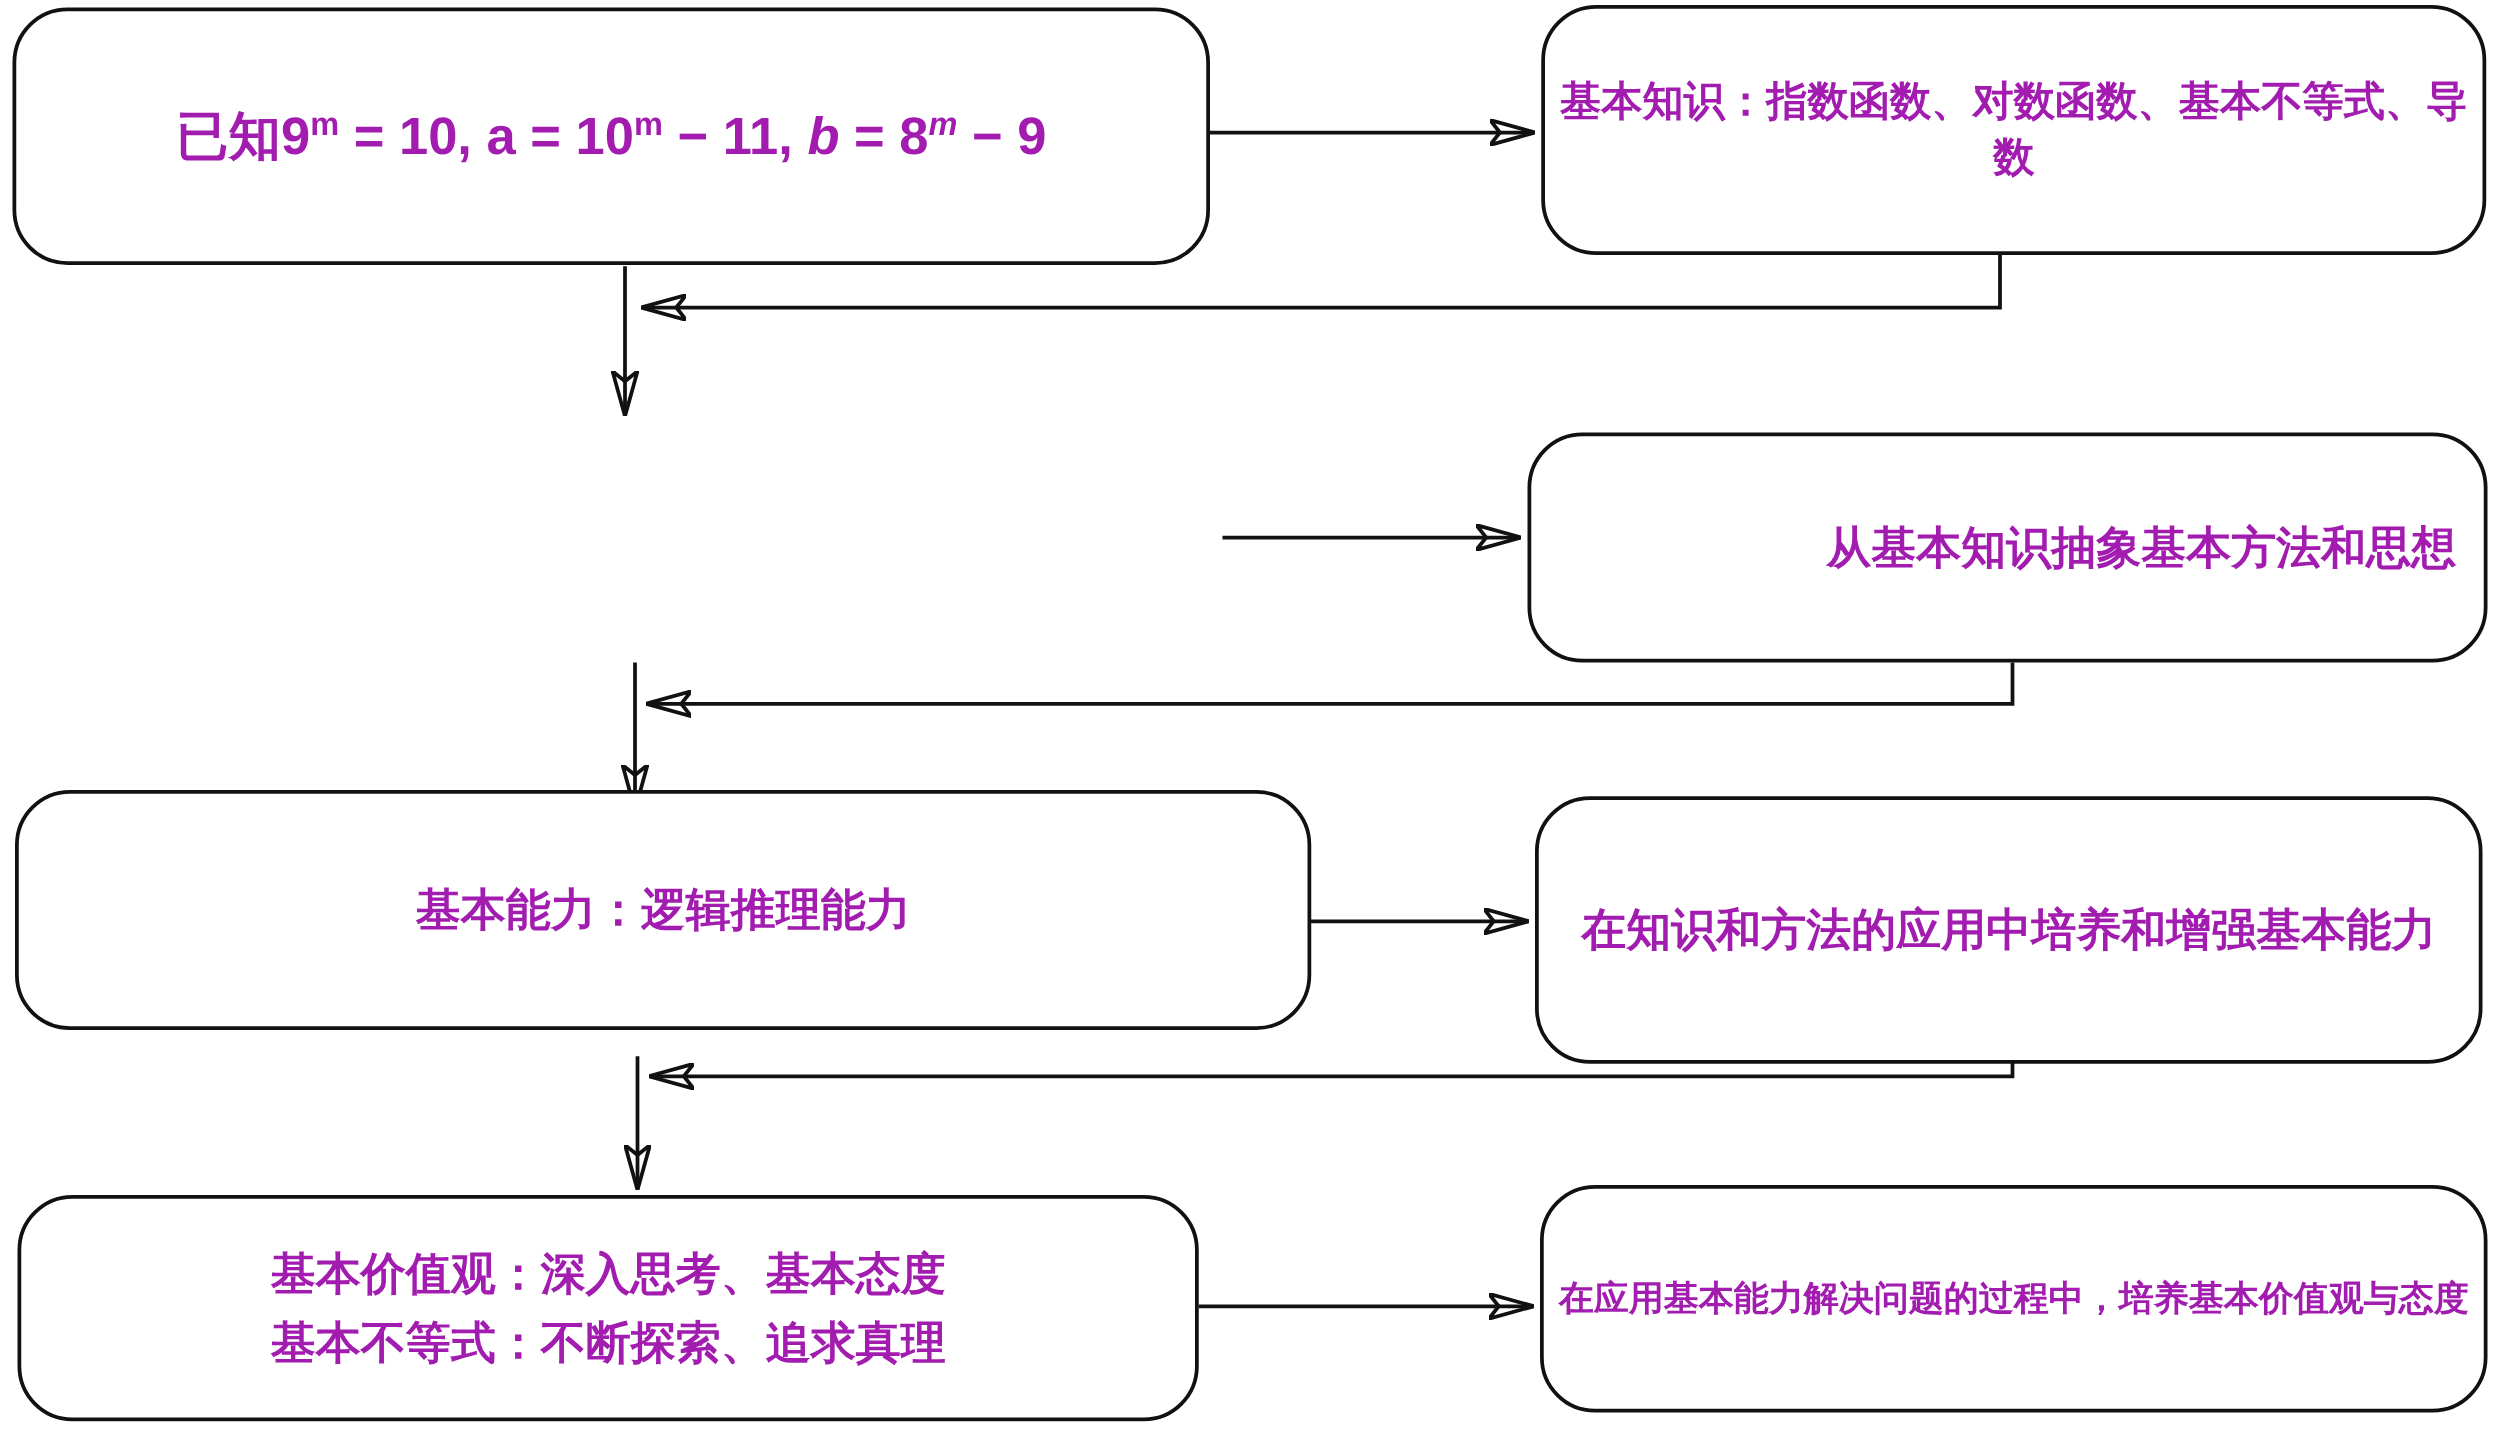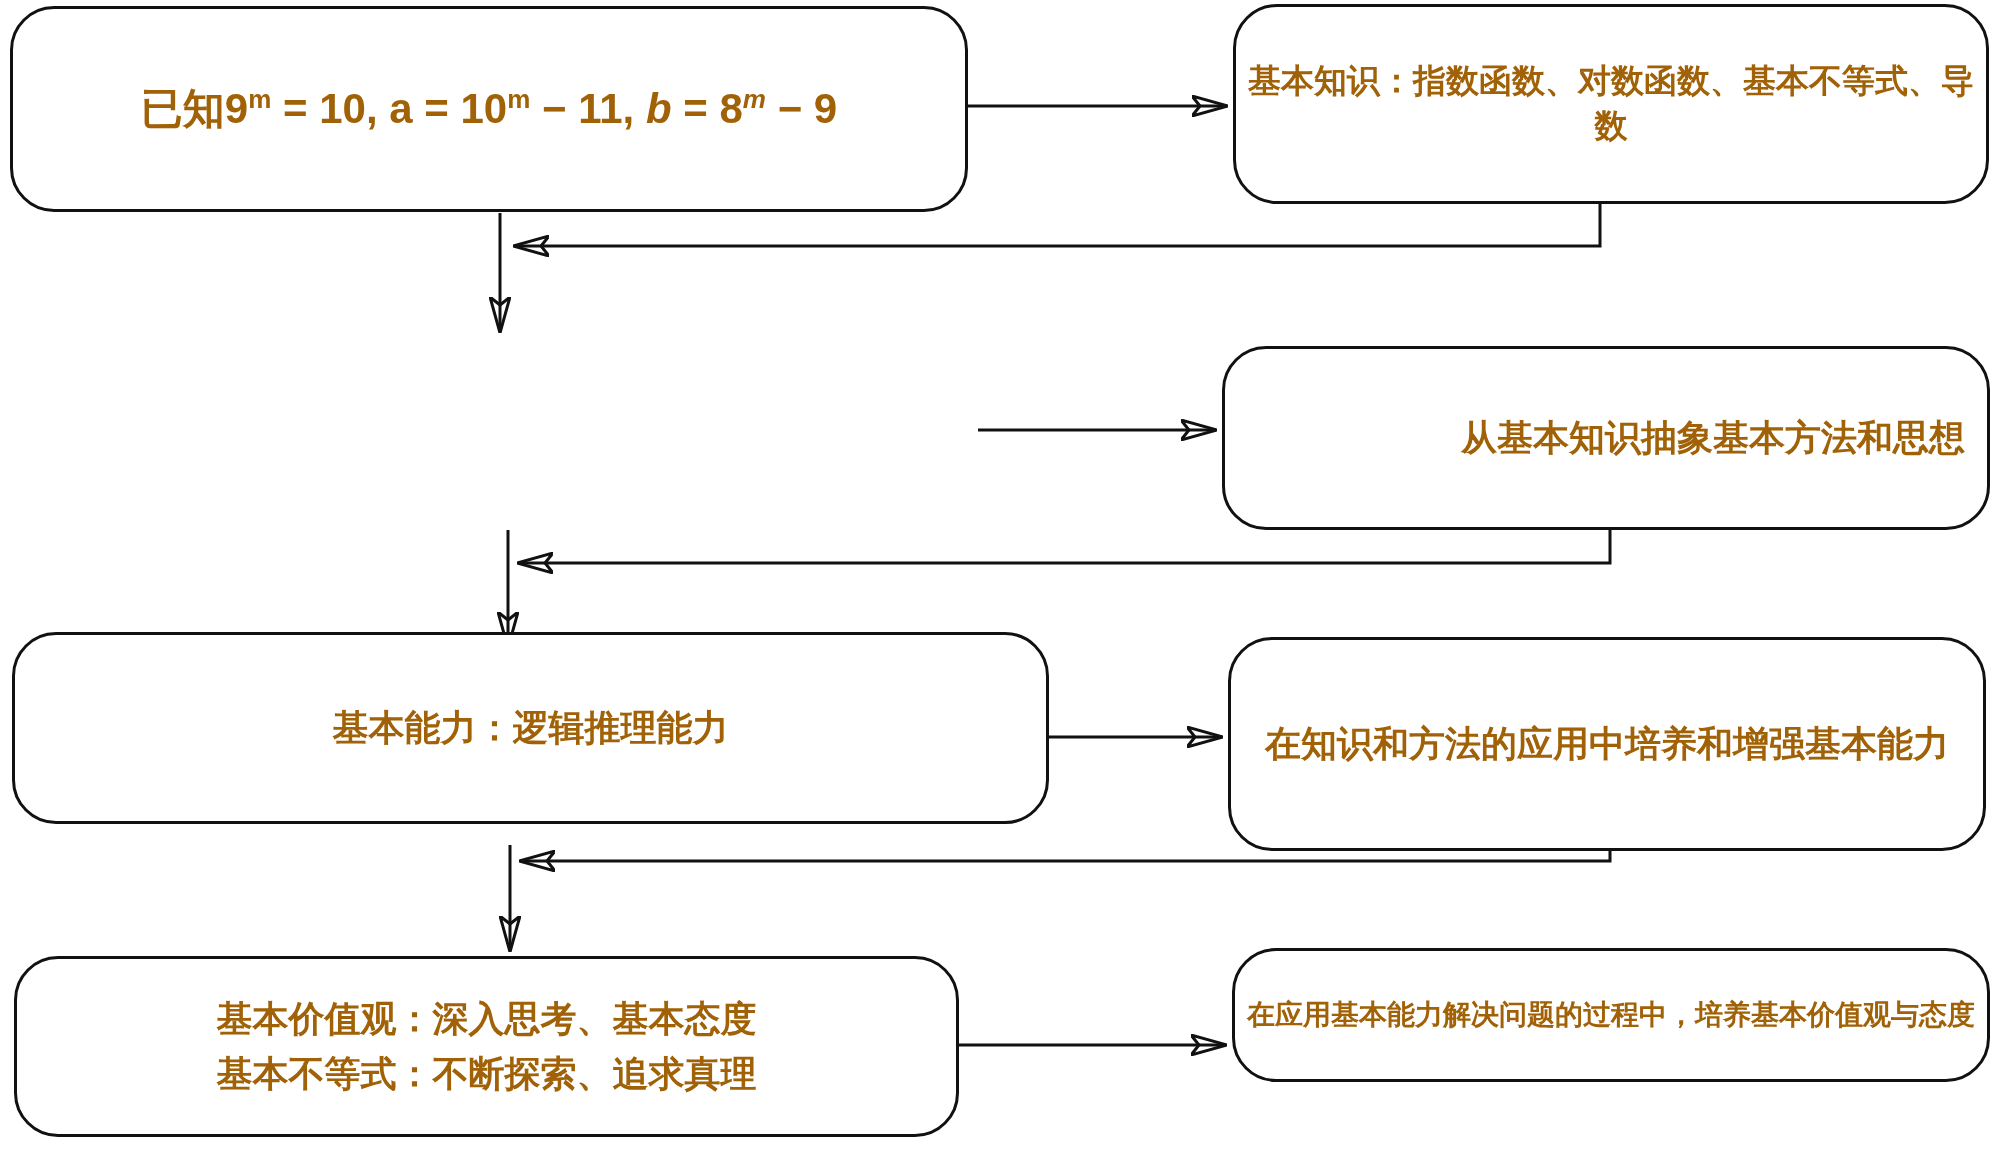--- a/index.html
+++ b/index.html
@@ -6,21 +6,21 @@
     margin: 0;
     padding: 0;
     background: #ffffff;
   }
   #canvas {
     position: relative;
     width: 2000px;
     height: 1153px;
     background: #ffffff;
     font-family: "Liberation Sans", sans-serif;
-    color: #a16207;
+    color: #a21caf;
     overflow: hidden;
   }
   #connector-layer {
     position: absolute;
     inset: 0;
     width: 2000px;
     height: 1153px;
   }
   #connector-layer path {
     stroke: #111111;
@@ -95,17 +95,17 @@
 
   <div class="node fs-mid" style="left:1228px; top:637px; width:758px; height:214px;">
     <div class="line">在知识和方法的应用中培养和增强基本能力</div>
   </div>
 
   <div class="node fs-mid" style="left:14px; top:956px; width:945px; height:181px;">
     <div class="line">基本价值观：深入思考、基本态度</div>
     <div class="line">基本不等式：不断探索、追求真理</div>
   </div>
 
-  <div class="node fs-small" style="left:1232px; top:948px; width:758px; height:134px; padding:0 12px;">
+  <div class="node fs-small" style="left:1232px; top:948px; width:758px; height:182px; padding:0 12px;">
     <div class="line">在应用基本能力解决问题的过程中，培养基本价值观与态度</div>
   </div>
 
 </div>
 
 </body></html>

